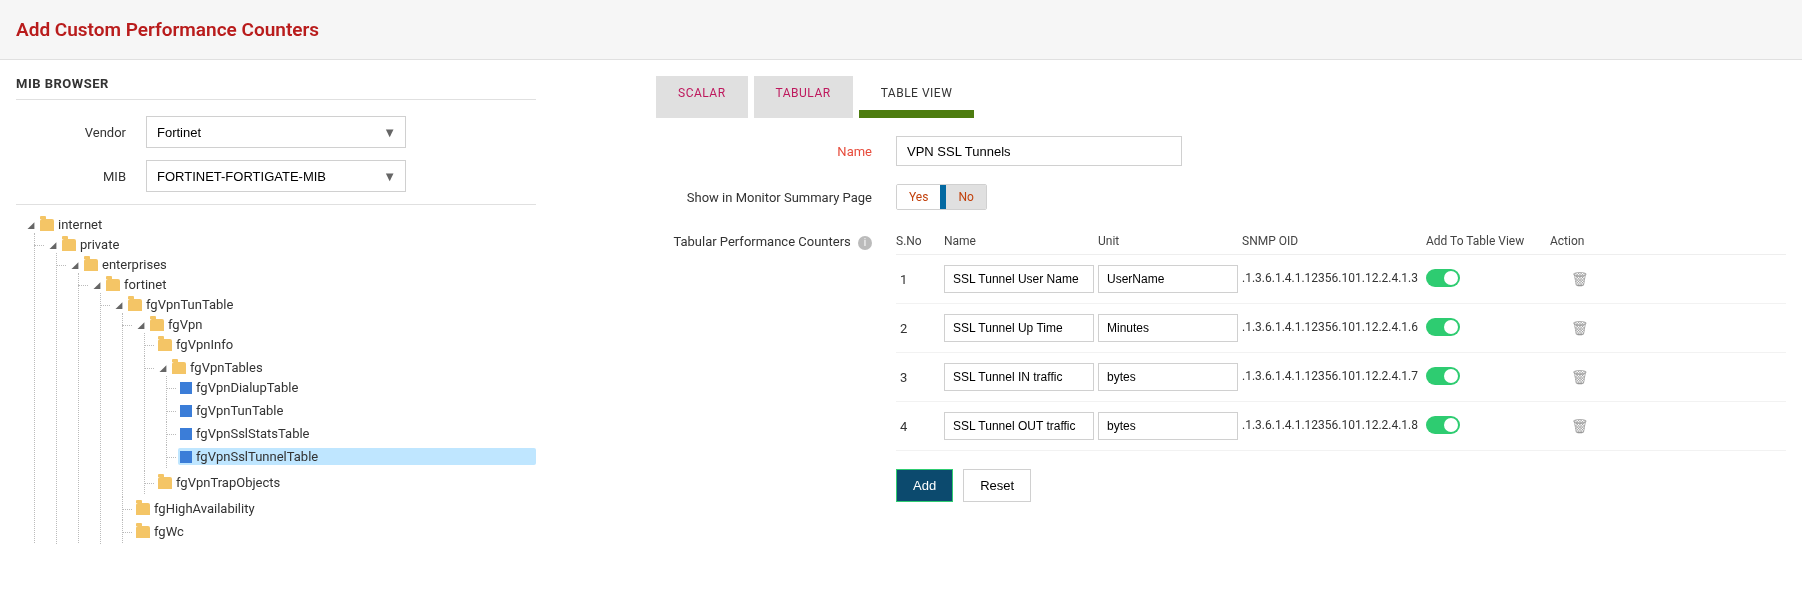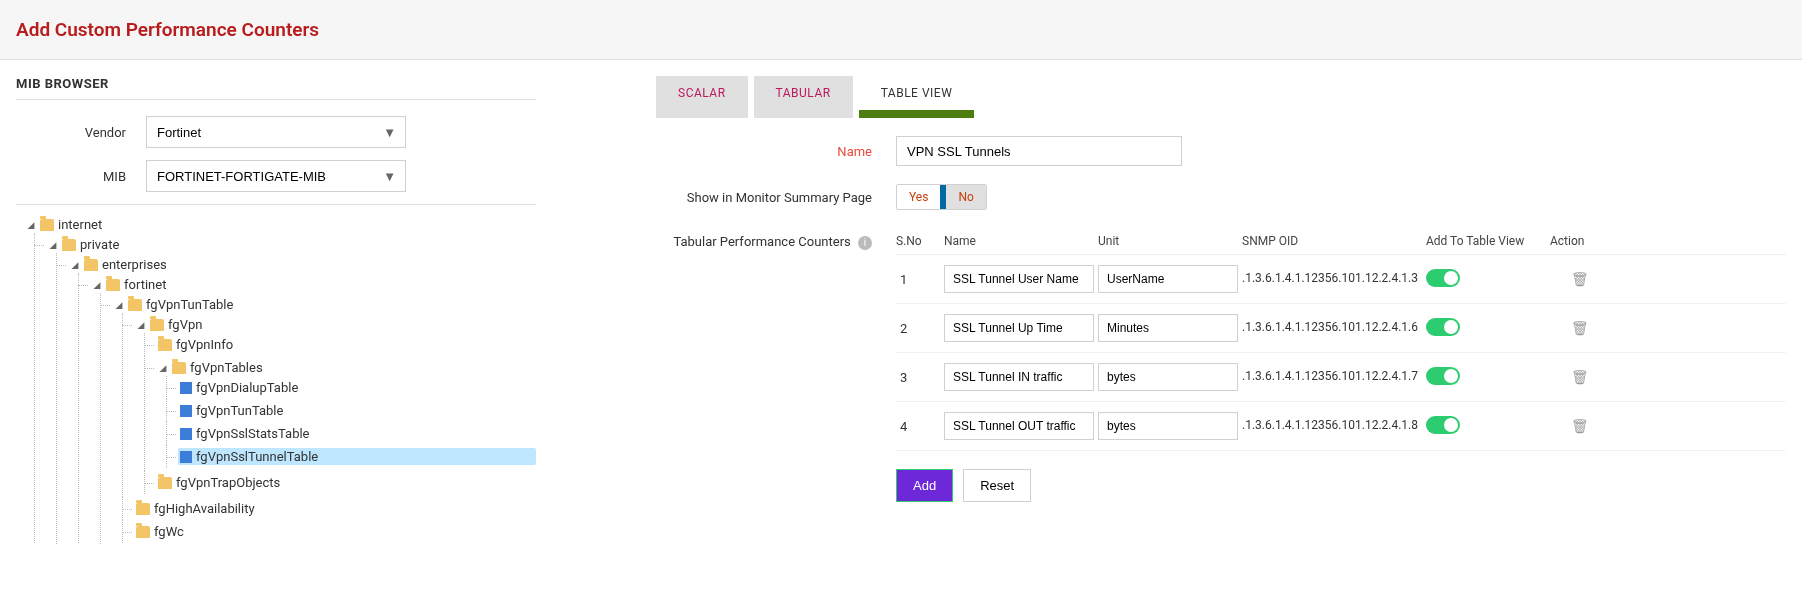--- a/index.html
+++ b/index.html
@@ -50,21 +50,21 @@
     .ct-head, .ct-row { display: grid; grid-template-columns: 44px 150px 140px 180px 120px 60px; align-items:center; gap: 4px; }
     .ct-head { font-size:12px; color:#444; padding: 6px 0; border-bottom: 1px solid #eee; }
     .ct-row { padding: 10px 0; border-bottom: 1px solid #f2f2f2; }
     .ct-row input { width: 100%; height: 28px; padding: 8px 8px; border:1px solid #d0d0d0; font-size:12px; }
     .ct-row .oid { font-size:12px; color:#333; word-break:break-all; line-height:1.3; }
     .toggle-switch { width: 34px; height: 18px; border-radius: 10px; background: #2ecc71; position:relative; cursor:pointer; display:inline-block; }
     .toggle-switch::after { content:""; width:14px; height:14px; background:#fff; border-radius:50%; position:absolute; top:2px; right:2px; }
     .trash { color:#999; cursor:pointer; font-size:14px; text-align:center; }
     .btn-row { margin-top: 18px; display:flex; gap:10px; }
     .btn { padding: 8px 16px; font-size:13px; border:1px solid #d0d0d0; background:#fff; cursor:pointer; }
-    .btn.primary { background:#6d28d9; color:#fff; border-color:#2ecc71; }
+    .btn.primary { background:#0c4a6e; color:#fff; border-color:#2ecc71; }
     .sno { font-size:13px; padding-left:4px; }
   </style>
 </head>
 <body>
 
 <div class="page-header">
   <h1>Add Custom Performance Counters</h1>
 </div>
 
 <div class="content">

